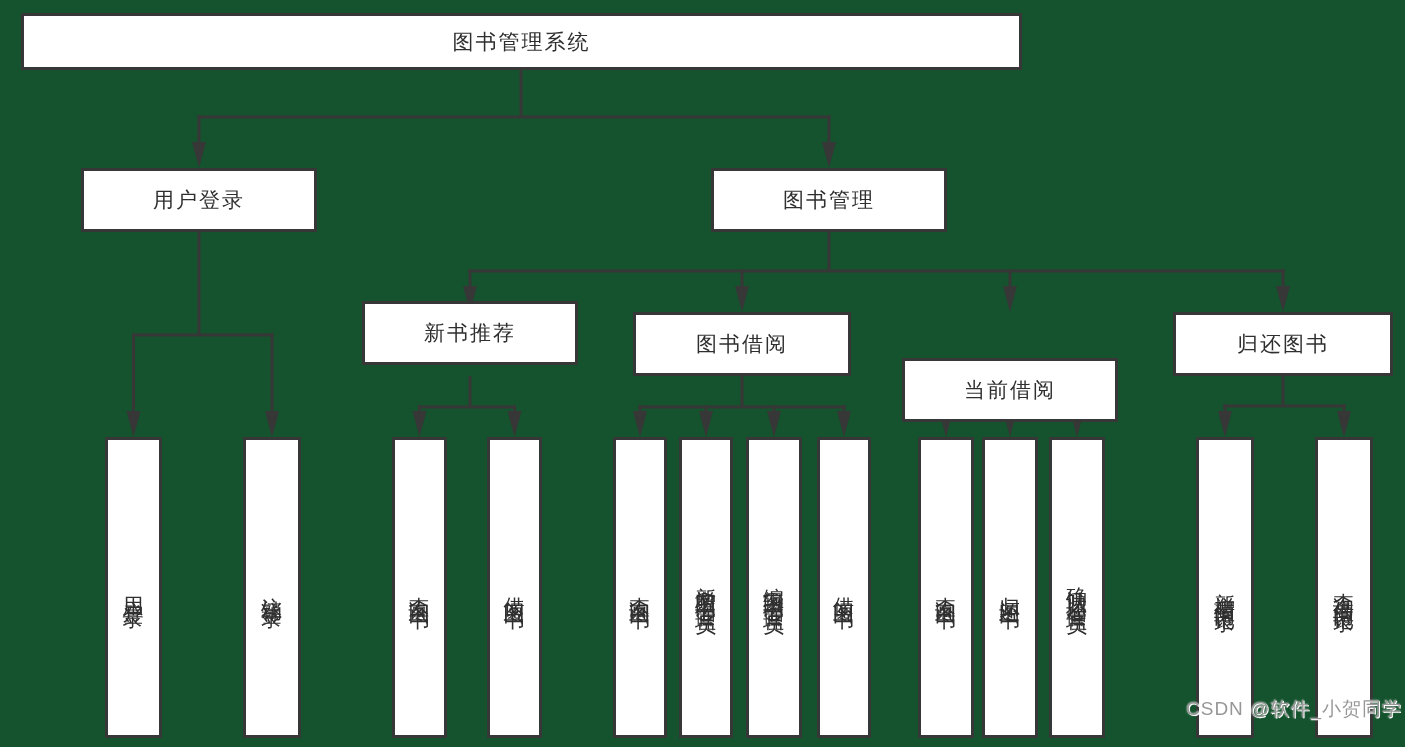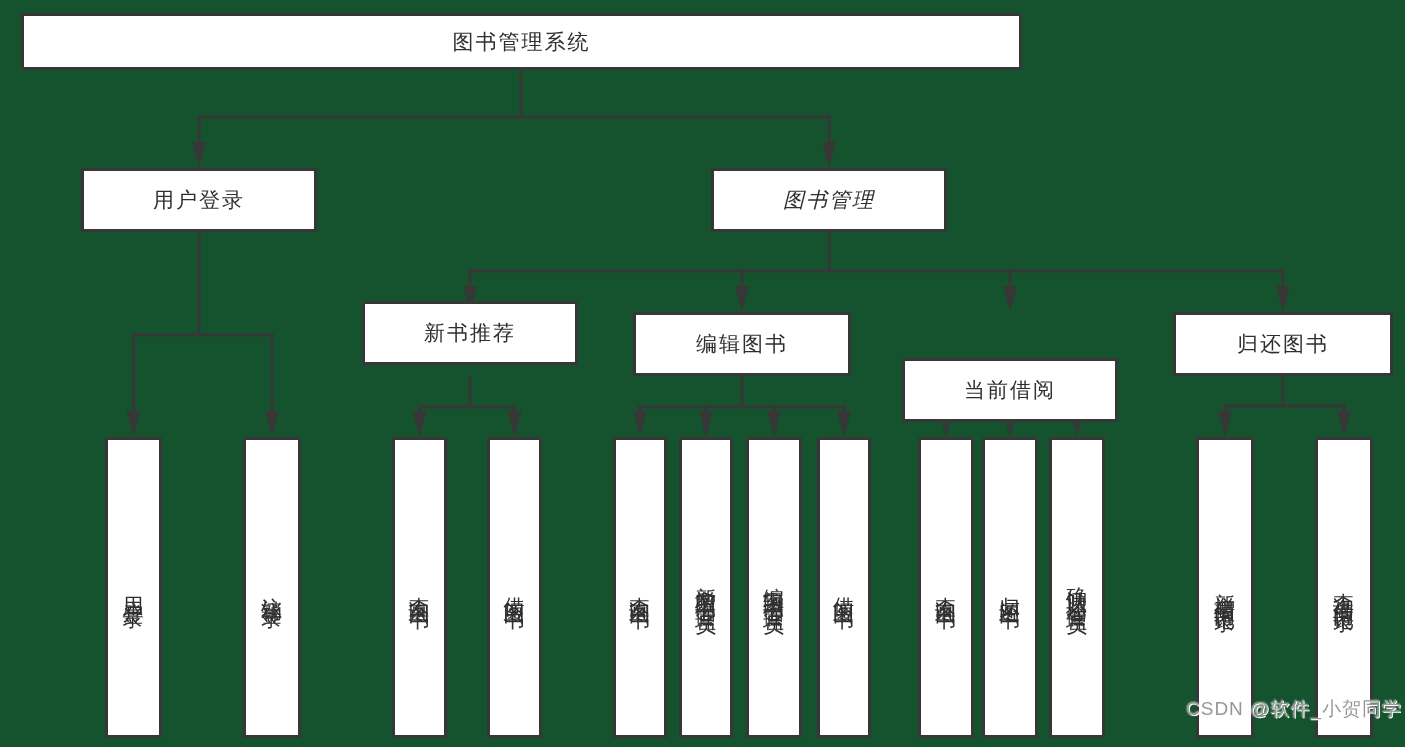--- a/index.html
+++ b/index.html
@@ -34,21 +34,21 @@
   }
   .node.leaf {
     writing-mode: vertical-rl;
     text-orientation: mixed;
     letter-spacing: 4px;
     line-height: 1.0;
   }
   
   #n-root            { left: 21px;   top: 13px;  width: 1001px; height: 57px; }
   #n-user-login      { left: 81px;   top: 168px; width: 236px;  height: 64px; }
-  #n-book-mgmt       { left: 711px;  top: 168px; width: 236px;  height: 64px; font-style: italic; }
+  #n-book-mgmt       { left: 711px;  top: 168px; width: 236px;  height: 64px; }
   #n-new-book-rec    { left: 362px;  top: 301px; width: 216px;  height: 64px; }
   #n-book-borrow     { left: 633px;  top: 312px; width: 218px;  height: 64px; }
   #n-current-borrow  { left: 902px;  top: 312px; width: 216px;  height: 64px; margin-top: 46px; }
   #n-borrow-record   { left: 1173px; top: 312px; width: 220px;  height: 64px; }
   
   .leaf { top: 437px; height: 301px; }
   #l-user-login   { left: 105px;  width: 57px; }
   #l-logout       { left: 243px;  width: 58px; }
   #l-rec-query    { left: 392px;  width: 55px; }
   #l-rec-borrow   { left: 487px;  width: 55px; }
@@ -145,21 +145,21 @@
       <polygon points="1337,411 1351,411 1344,437"></polygon>
     </g>
   </svg>
 
   <div class="node" id="n-root">图书管理系统</div>
 
   <div class="node" id="n-user-login">用户登录</div>
   <div class="node" id="n-book-mgmt">图书管理</div>
 
   <div class="node" id="n-new-book-rec">新书推荐</div>
-  <div class="node" id="n-book-borrow">编辑图书</div>
+  <div class="node" id="n-book-borrow">图书借阅</div>
   <div class="node" id="n-current-borrow">当前借阅</div>
   <div class="node" id="n-borrow-record">归还图书</div>
 
   <div class="node leaf" id="l-user-login">用户登录</div>
   <div class="node leaf" id="l-logout">注销登录</div>
 
   <div class="node leaf" id="l-rec-query">查询图书</div>
   <div class="node leaf" id="l-rec-borrow">借阅图书</div>
 
   <div class="node leaf" id="l-bb-query">查询图书</div>

